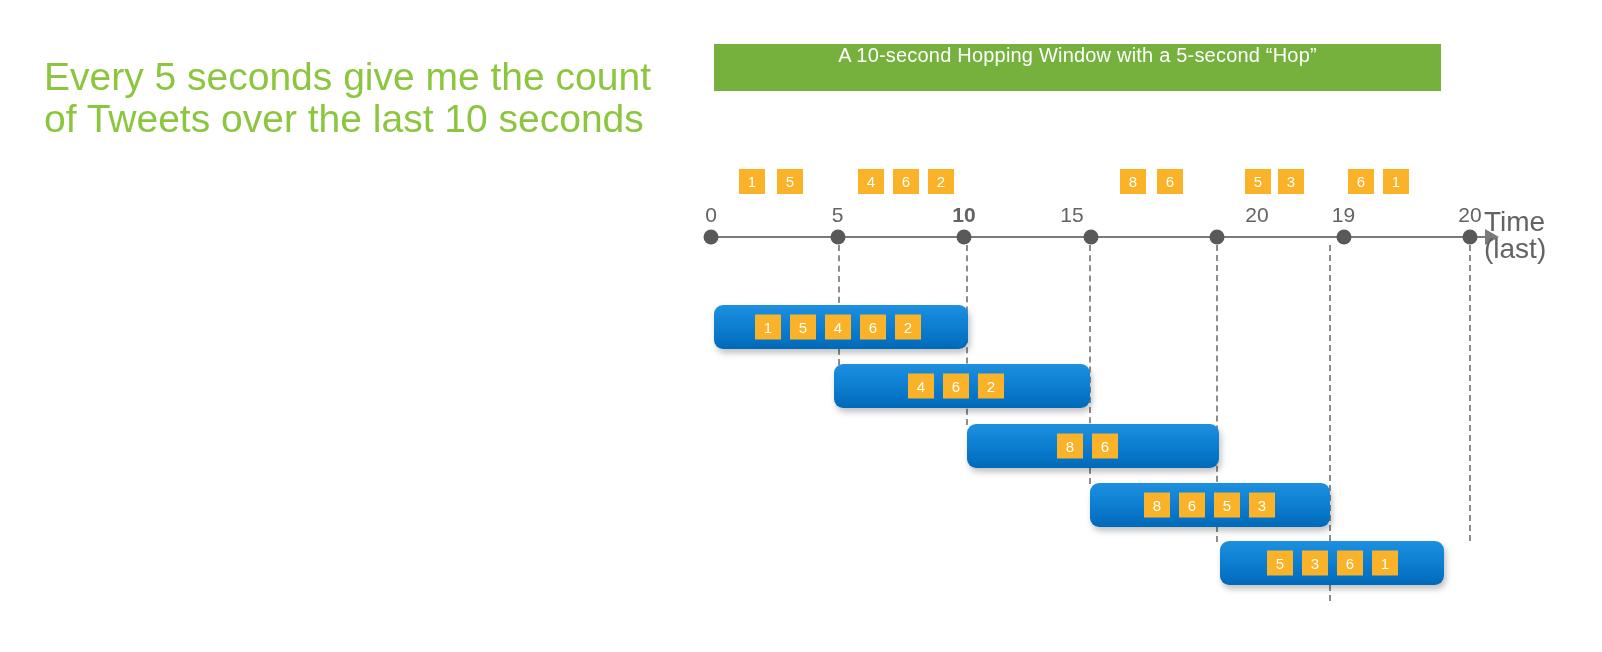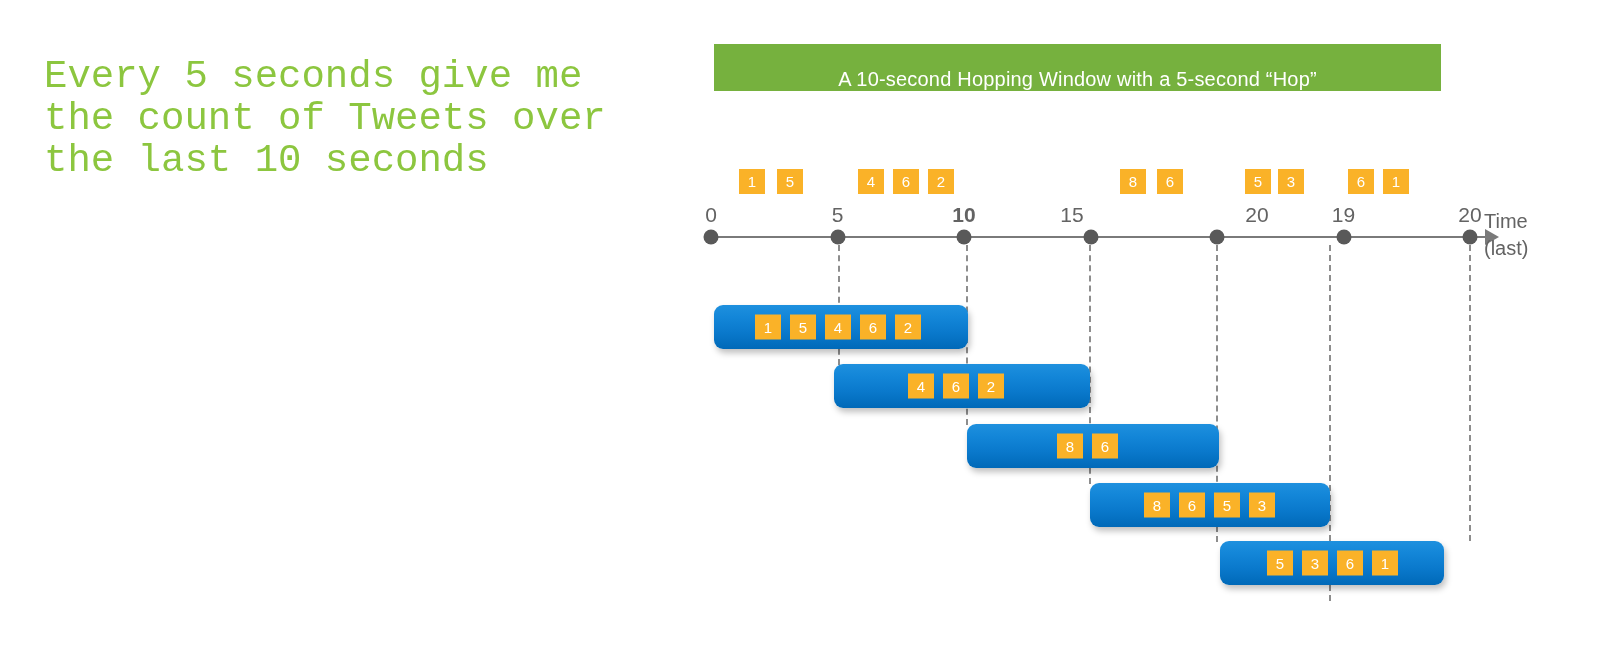--- a/index.html
+++ b/index.html
@@ -22,33 +22,32 @@
   #headline {
     position: absolute;
     left: 44px;
     top: 56px;
     width: 620px;
     font-size: 39px;
     line-height: 42px;
     color: #8CC63F;
     font-weight: 400;
     letter-spacing: 0px;
-    font-family: Liberation Mono, monospace;
   }
 
   
   #banner {
     position: absolute;
     left: 714px;
     top: 44px;
     width: 727px;
     height: 47px;
     background: #76B13E;
     display: flex;
-    align-items: flex-end;
+    align-items: flex-start;
     justify-content: center;
   }
   #banner-label {
     color: #ffffff;
     font-size: 20px;
     letter-spacing: .2px;
     white-space: nowrap;
   }
 
   
@@ -98,21 +97,21 @@
   .guide {
     position: absolute;
     width: 0;
     border-left: 2px dashed #8d8d8d;
     transform: translateX(-1px);
   }
   #time-axis-label {
     position: absolute;
     left: 1484px;
     top: 208px;
-    font-size: 20px;
+    font-size: 28px;
     line-height: 27px;
     color: #636363;
     white-space: nowrap;
   }
 
   
   .tweet {
     position: absolute;
     width: 26px;
     height: 25px;

